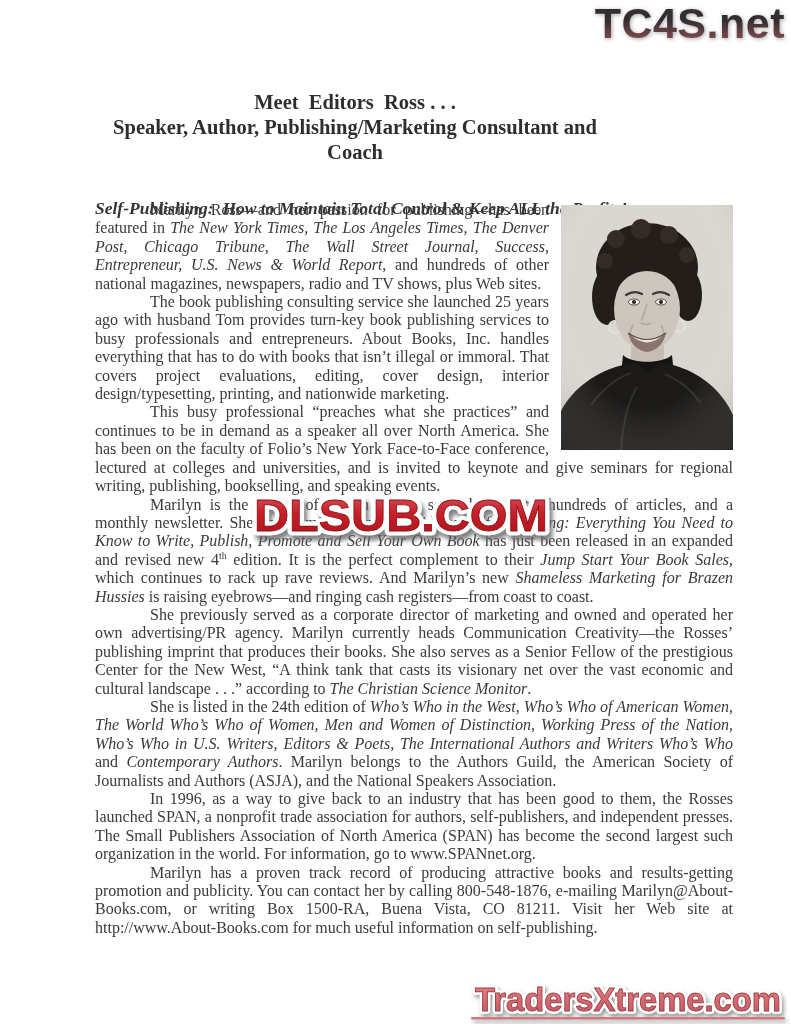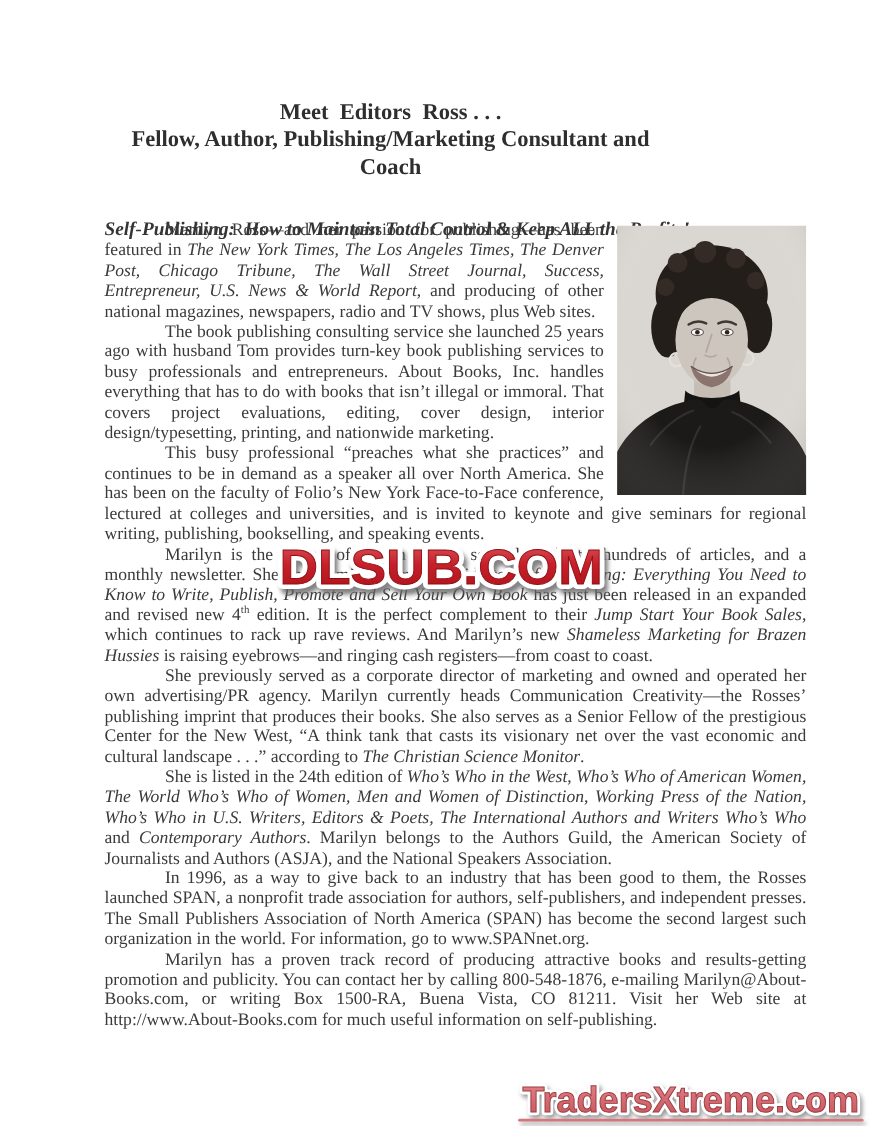--- a/index.html
+++ b/index.html
@@ -43,24 +43,25 @@
     font-family:"Liberation Sans","DejaVu Sans",sans-serif; font-weight:bold;
   }
   
   .wm-bottom { position:absolute; left:466px; top:981px; filter:drop-shadow(2px 3px 2px rgba(130,130,130,0.8)); }
 </style>
 </head>
 <body>
 
 <div class="page">
 
+  <div class="logo-top">TC4S.net</div>
 
   <div class="header">
     <div class="title1">Meet  Editors  Ross . . .</div>
-    <div class="title2">Fellow, Author, Publishing/Marketing Consultant and Coach</div>
+    <div class="title2">Speaker, Author, Publishing/Marketing Consultant and Coach</div>
     <div class="tagline">Self-Publishing:  How to Maintain Total Control &amp; Keep ALL the Profits!</div>
   </div>
 
   <div class="body-text">
     <div class="photo-wrap">
       <svg width="172" height="245" viewBox="0 0 172 245">
         <defs>
           <radialGradient id="vg" cx="50%" cy="38%" r="80%">
             <stop offset="55%" stop-color="rgba(255,255,255,0)"></stop>
             <stop offset="100%" stop-color="rgba(90,85,80,0.28)"></stop>
@@ -102,21 +103,21 @@
         <path d="M67,128 Q86,141 105,128" stroke="#5f4c46" stroke-width="1.2" fill="none"></path>
 
         <path d="M62,150 C70,159 102,159 111,150 L114,180 L59,180 Z" fill="#151413"></path>
 
         <path d="M0,245 L0,206 C12,183 36,166 62,160 C71,157 76,157 79,161 C83,168 90,168 94,161 C97,157 102,157 112,160 C138,167 161,185 172,210 L172,245 Z" fill="#1b1a19"></path>
         <path d="M30,200 C45,180 58,172 70,168 M140,198 C128,182 116,174 104,169 M60,245 C62,215 68,195 76,182" stroke="#403d3b" stroke-width="2" fill="none" opacity="0.6"></path>
         <rect width="172" height="245" fill="url(#vg)"></rect>
       </svg>
     </div>
     <div>
-        <p class="para"><span>Marilyn Ross—and her passion for publishing—has been featured in </span><em>The New York Times, The Los Angeles Times, The Denver Post, Chicago Tribune, The Wall Street Journal, Success, Entrepreneur, U.S. News &amp; World Report</em><span>, and producing of other national magazines, newspapers, radio and TV shows, plus Web sites.</span></p>
+        <p class="para"><span>Marilyn Ross—and her passion for publishing—has been featured in </span><em>The New York Times, The Los Angeles Times, The Denver Post, Chicago Tribune, The Wall Street Journal, Success, Entrepreneur, U.S. News &amp; World Report</em><span>, and hundreds of other national magazines, newspapers, radio and TV shows, plus Web sites.</span></p>
         <p class="para"><span>The book publishing consulting service she launched 25 years ago with husband Tom provides turn-key book publishing services to busy professionals and entrepreneurs. About Books, Inc. handles everything that has to do with books that isn’t illegal or immoral. That covers project evaluations, editing, cover design, interior design/typesetting, printing, and nationwide marketing.</span></p>
         <p class="para"><span>This busy professional “preaches what she practices” and continues to be in demand as a speaker all over North America. She has been on the faculty of Folio’s New York Face-to-Face conference, lectured at colleges and universities, and is invited to keynote and give seminars for regional writing, publishing, bookselling, and speaking events.</span></p>
         <p class="para"><span>Marilyn is the author of eleven books, several booklets, hundreds of articles, and a monthly newsletter. She and Tom’s </span><em>Complete Guide to Self-Publishing: Everything You Need to Know to Write, Publish, Promote and Sell Your Own Book</em><span> has just been released in an expanded and revised new 4</span><sup>th</sup><span> edition. It is the perfect complement to their </span><em>Jump Start Your Book Sales</em><span>, which continues to rack up rave reviews. And Marilyn’s new </span><em>Shameless Marketing for Brazen Hussies</em><span> is raising eyebrows—and ringing cash registers—from coast to coast.</span></p>
         <p class="para"><span>She previously served as a corporate director of marketing and owned and operated her own advertising/PR agency. Marilyn currently heads Communication Creativity—the Rosses’ publishing imprint that produces their books. She also serves as a Senior Fellow of the prestigious Center for the New West, “A think tank that casts its visionary net over the vast economic and cultural landscape . . .” according to </span><em>The Christian Science Monitor</em><span>.</span></p>
         <p class="para"><span>She is listed in the 24th edition of </span><em>Who’s Who in the West</em><span>, </span><em>Who’s Who of American Women, The World Who’s Who of Women, Men and Women of Distinction</em><span>, </span><em>Working Press of the Nation, Who’s Who in U.S. Writers, Editors &amp; Poets, The International Authors and Writers Who’s Who</em><span> and </span><em>Contemporary Authors</em><span>. Marilyn belongs to the Authors Guild, the American Society of Journalists and Authors (ASJA), and the National Speakers Association.</span></p>
         <p class="para"><span>In 1996, as a way to give back to an industry that has been good to them, the Rosses launched SPAN, a nonprofit trade association for authors, self-publishers, and independent presses. The Small Publishers Association of North America (SPAN) has become the second largest such organization in the world. For information, go to www.SPANnet.org.</span></p>
         <p class="para"><span>Marilyn has a proven track record of producing attractive books and results-getting promotion and publicity. You can contact her by calling 800-548-1876, e-mailing Marilyn@About-Books.com, or writing Box 1500-RA, Buena Vista, CO 81211. Visit her Web site at http://www.About-Books.com for much useful information on self-publishing.</span></p>
       </div>
   </div>
 

